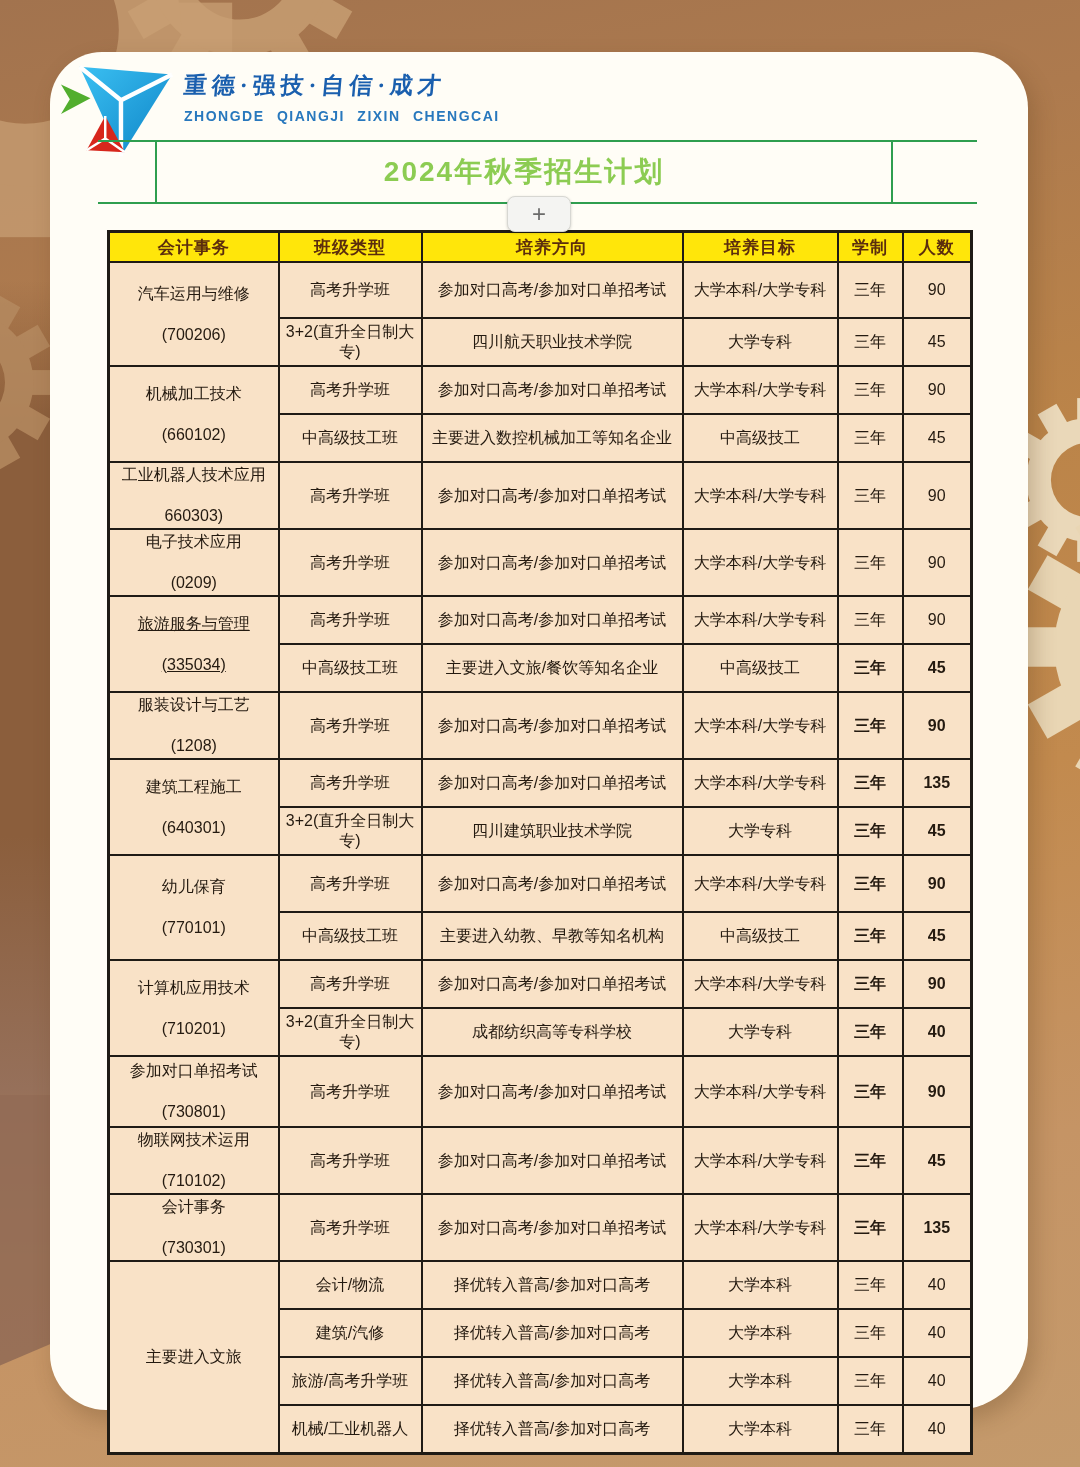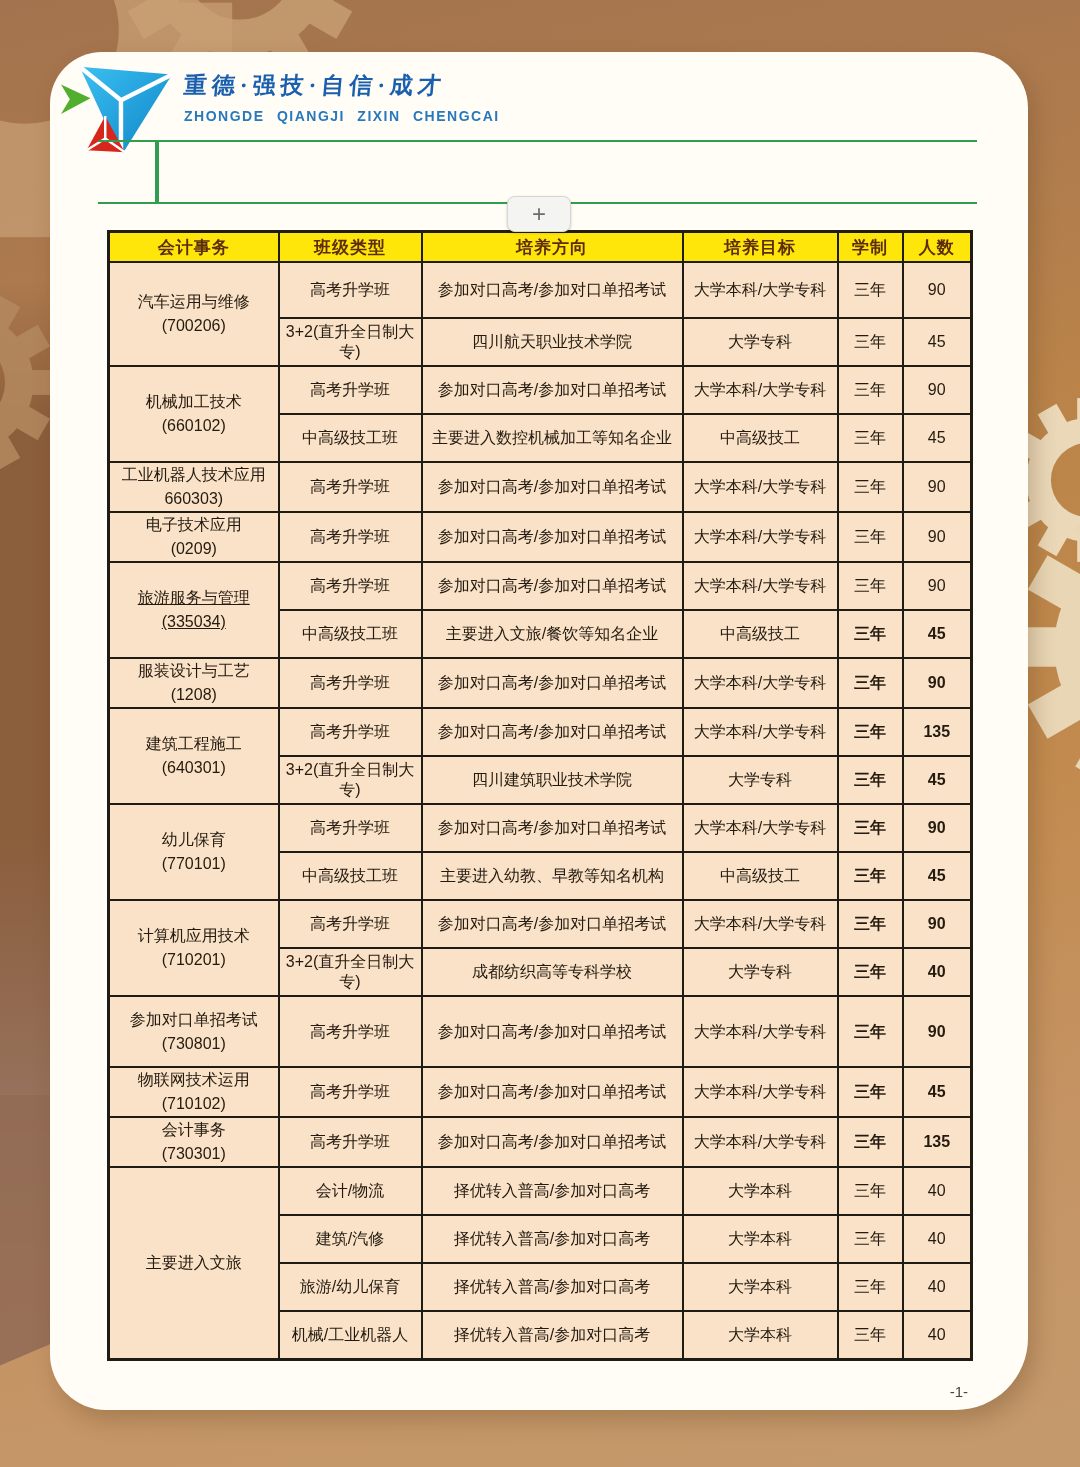--- a/index.html
+++ b/index.html
@@ -59,21 +59,21 @@
   table.enroll th{
     background:#ffe60a;color:#5b2d0d;font-weight:bold;font-size:17px;
     border:2px solid #1f1b15;height:26px;letter-spacing:1px;padding:1px 2px;
   }
   table.enroll td{
     border:2px solid #1f1b15;text-align:center;vertical-align:middle;
     color:#241a10;font-size:16px;padding:2px 4px;line-height:1.25;
   }
   td.major{font-size:17px;}
   .major-name{display:block;}
-  .major-code{display:block;margin-top:4px;}
+  .major-code{display:block;margin-top:21px;}
   .u{text-decoration:underline;}
   td.dur{font-size:17px;}
   td.cnt{font-size:16.5px;}
   td.b{font-weight:bold;}
   td.tgt{font-size:15.5px;margin-left:35px;}
   .page-num{position:absolute;right:60px;bottom:10px;font-size:15px;color:#444;}
 </style>
 </head>
 <body>
 
@@ -137,20 +137,23 @@
       <path d="M46,79 L46,56 M46,79 L66,93 M46,79 L27,91" stroke="#ffffff" stroke-width="2.5" fill="none"></path>
     </svg>
     <div class="brand-text">
       <div class="motto">重德·强技·自信·成才</div>
       <div class="motto-en">ZHONGDE  QIANGJI  ZIXIN  CHENGCAI</div>
     </div>
   </div>
 
   <div class="title-band">
     <div class="tb-left"></div>
+    <div class="tb-main">
+      <h1 class="page-title">2024年秋季招生计划</h1>
+    </div>
     <div class="tb-right"></div>
   </div>
 
   <button class="plus-btn">
     <span>+</span>
   </button>
 
   <table class="enroll">
     <colgroup>
       <col style="width:170px">
@@ -269,21 +272,21 @@
           <td class="dur b">三年</td>
           <td class="cnt b">135</td>
         </tr>
         <tr style="height: 48px;">
           <td class="ctype">3+2(直升全日制大专)</td>
           <td class="dir">四川建筑职业技术学院</td>
           <td class="tgt">大学专科</td>
           <td class="dur b">三年</td>
           <td class="cnt b">45</td>
         </tr>
-        <tr style="height: 48px;">
+        <tr style="height: 57px;">
           <td class="major" rowspan="2">
             <span class="major-name">幼儿保育</span>
             <span class="major-code">(770101)</span>
           </td>
           <td class="ctype">高考升学班</td>
           <td class="dir">参加对口高考/参加对口单招考试</td>
           <td class="tgt">大学本科/大学专科</td>
           <td class="dur b">三年</td>
           <td class="cnt b">90</td>
         </tr>
@@ -356,21 +359,21 @@
           <td class="cnt">40</td>
         </tr>
         <tr style="height: 48px;">
           <td class="ctype">建筑/汽修</td>
           <td class="dir">择优转入普高/参加对口高考</td>
           <td class="tgt">大学本科</td>
           <td class="dur">三年</td>
           <td class="cnt">40</td>
         </tr>
         <tr style="height: 48px;">
-          <td class="ctype">旅游/幼儿保育</td>
+          <td class="ctype">旅游/高考升学班</td>
           <td class="dir">择优转入普高/参加对口高考</td>
           <td class="tgt">大学本科</td>
           <td class="dur">三年</td>
           <td class="cnt">40</td>
         </tr>
         <tr style="height: 48px;">
           <td class="ctype">机械/工业机器人</td>
           <td class="dir">择优转入普高/参加对口高考</td>
           <td class="tgt">大学本科</td>
           <td class="dur">三年</td>

